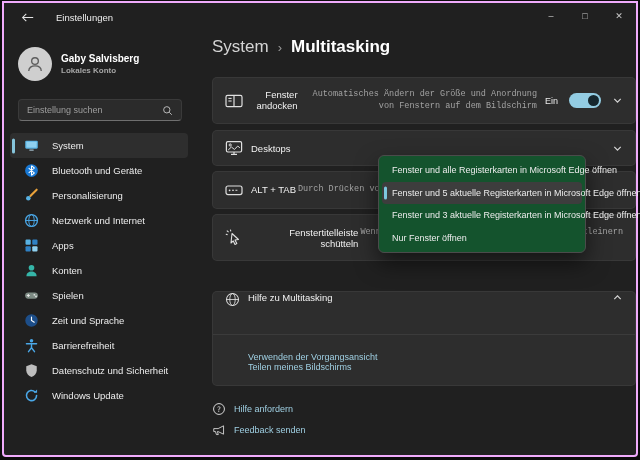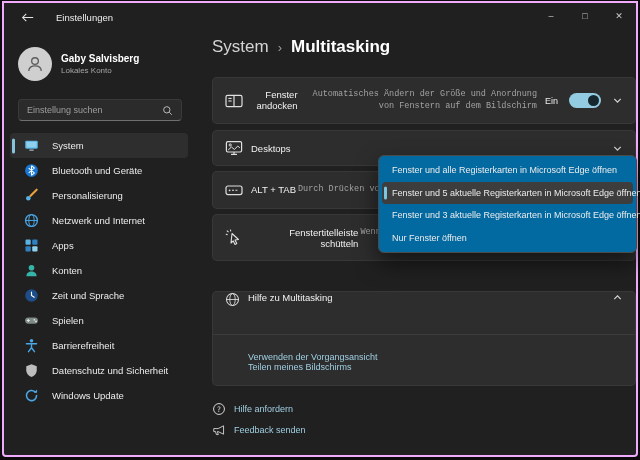--- a/index.html
+++ b/index.html
@@ -19,21 +19,21 @@
   .back-btn { width: 30px; height: 22px; margin-left: 8px; display: flex; align-items: center; justify-content: center; border-radius: 4px; }
   .tb-title { margin-left: 14px; font-size: 9.5px; color: #ededed; }
   .tb-controls { margin-left: auto; display: flex; height: 100%; }
   .tb-btn { width: 34px; height: 26px; display: flex; align-items: center; justify-content: center; color: #c9c9c9; font-size: 9px; }
 
   
   .sidebar { position: absolute; left: 0; top: 36px; width: 190px; bottom: 0; }
   .profile { position: absolute; left: 14px; top: 8px; display: flex; align-items: center; gap: 9px; }
   .avatar { width: 34px; height: 34px; border-radius: 50%; background: #cfcfcf; display: flex; align-items: center; justify-content: center; }
   .p-name { font-size: 10px; font-weight: 700; color: #ffffff; }
-  .p-sub { font-size: 8px; color: #a6a6a6; margin-top: 2px; }
+  .p-sub { font-size: 8px; color: #a6a6a6; margin-top: 2px; font-weight: bold; }
   .searchbox {
     position: absolute; left: 14px; top: 60px; width: 164px; height: 22px;
     background: #2b2b2b; border: 1px solid #3a3a3a; border-bottom-color: #6f6f6f;
     border-radius: 4px; display: flex; align-items: center; padding: 0 8px;
   }
   .searchbox input {
     flex: 1; background: transparent; border: none; outline: none;
     font-size: 9px; color: #e5e5e5; font-family: inherit;
   }
   .searchbox input::placeholder { color: #9e9e9e; }
@@ -74,22 +74,22 @@
   .help-header { height: 34px; display: flex; align-items: flex-start; padding: 0 12px; gap: 8px; }
   .help-divider { height: 1px; background: rgba(255,255,255,0.07); margin: 0; }
   .help-body { padding: 9px 12px 10px 35px; display: flex; flex-direction: column; }
   .link { font-size: 9px; color: #9fcfe2; width: max-content; }
 
   .footer-link { position: absolute; left: 18px; display: flex; align-items: center; gap: 8px; }
   .footer-icon { width: 14px; height: 14px; display: flex; }
 
   
   .dropdown {
-    position: absolute; left: 374px; top: 152px; width: 259px; height: 98px;
-    background: #0369a1; border: 1px solid #4b4b4b; border-radius: 6px;
+    position: absolute; left: 374px; top: 152px; width: 208px; height: 98px;
+    background: #14532d; border: 1px solid #4b4b4b; border-radius: 6px;
     box-shadow: 0 10px 22px rgba(0,0,0,0.55);
     padding: 3px; z-index: 50; display: flex; flex-direction: column;
   }
   .dd-item { position: relative; height: 23px; display: flex; align-items: center; padding-left: 10px; border-radius: 4px; }
   .dd-item span { font-size: 9px; color: #ececec; white-space: nowrap; }
   .dd-item.selected { background: #3d3d3d; }
   .dd-item.selected .dd-pill {
     position: absolute; left: 2px; top: 50%; transform: translateY(-50%);
     width: 3px; height: 13px; border-radius: 2px; background: #7cc7de;
   }
@@ -206,37 +206,37 @@
               <circle cx="8" cy="5" r="3" fill="#35b5a8"></circle>
               <path d="M2.6 14 c0-3.2 2.4-4.9 5.4-4.9 s5.4 1.7 5.4 4.9 z" fill="#35b5a8"></path>
             </svg>
         </span>
         <span class="nav-label">Konten</span>
       </div>
 
       <div class="nav-item">
         <span class="nav-icon">
           <svg viewBox="0 0 16 16">
-              <circle cx="8" cy="8" r="6.6" fill="#1d4e89"></circle>
-              <path d="M8 4.4 V8 l2.9 1.9" stroke="#fff" stroke-width="1.2" fill="none" stroke-linecap="round"></path>
-            </svg>
-        </span>
-        <span class="nav-label">Zeit und Sprache</span>
-      </div>
-
-      <div class="nav-item">
-        <span class="nav-icon">
-          <svg viewBox="0 0 16 16">
               <rect x="1.2" y="4.8" width="13.6" height="6.6" rx="3.3" fill="#7d8b84"></rect>
               <path d="M4.6 6.4 v3.2 M3 8 h3.2" stroke="#e9e9e9" stroke-width="1.1"></path>
               <circle cx="11" cy="7.2" r="0.9" fill="#e9e9e9"></circle>
               <circle cx="12.8" cy="9" r="0.9" fill="#e9e9e9"></circle>
             </svg>
         </span>
         <span class="nav-label">Spielen</span>
+      </div>
+
+      <div class="nav-item">
+        <span class="nav-icon">
+          <svg viewBox="0 0 16 16">
+              <circle cx="8" cy="8" r="6.6" fill="#1d4e89"></circle>
+              <path d="M8 4.4 V8 l2.9 1.9" stroke="#fff" stroke-width="1.2" fill="none" stroke-linecap="round"></path>
+            </svg>
+        </span>
+        <span class="nav-label">Zeit und Sprache</span>
       </div>
 
       <div class="nav-item">
         <span class="nav-icon">
           <svg viewBox="0 0 16 16">
               <circle cx="8" cy="3" r="1.9" fill="#4aa8e8"></circle>
               <path d="M2.6 6.2 h10.8 M8 6.2 v4.2 M8 10.4 l-3.2 4.2 M8 10.4 l3.2 4.2" stroke="#4aa8e8" stroke-width="1.5" fill="none" stroke-linecap="round"></path>
             </svg>
         </span>
         <span class="nav-label">Barrierefreiheit</span>

